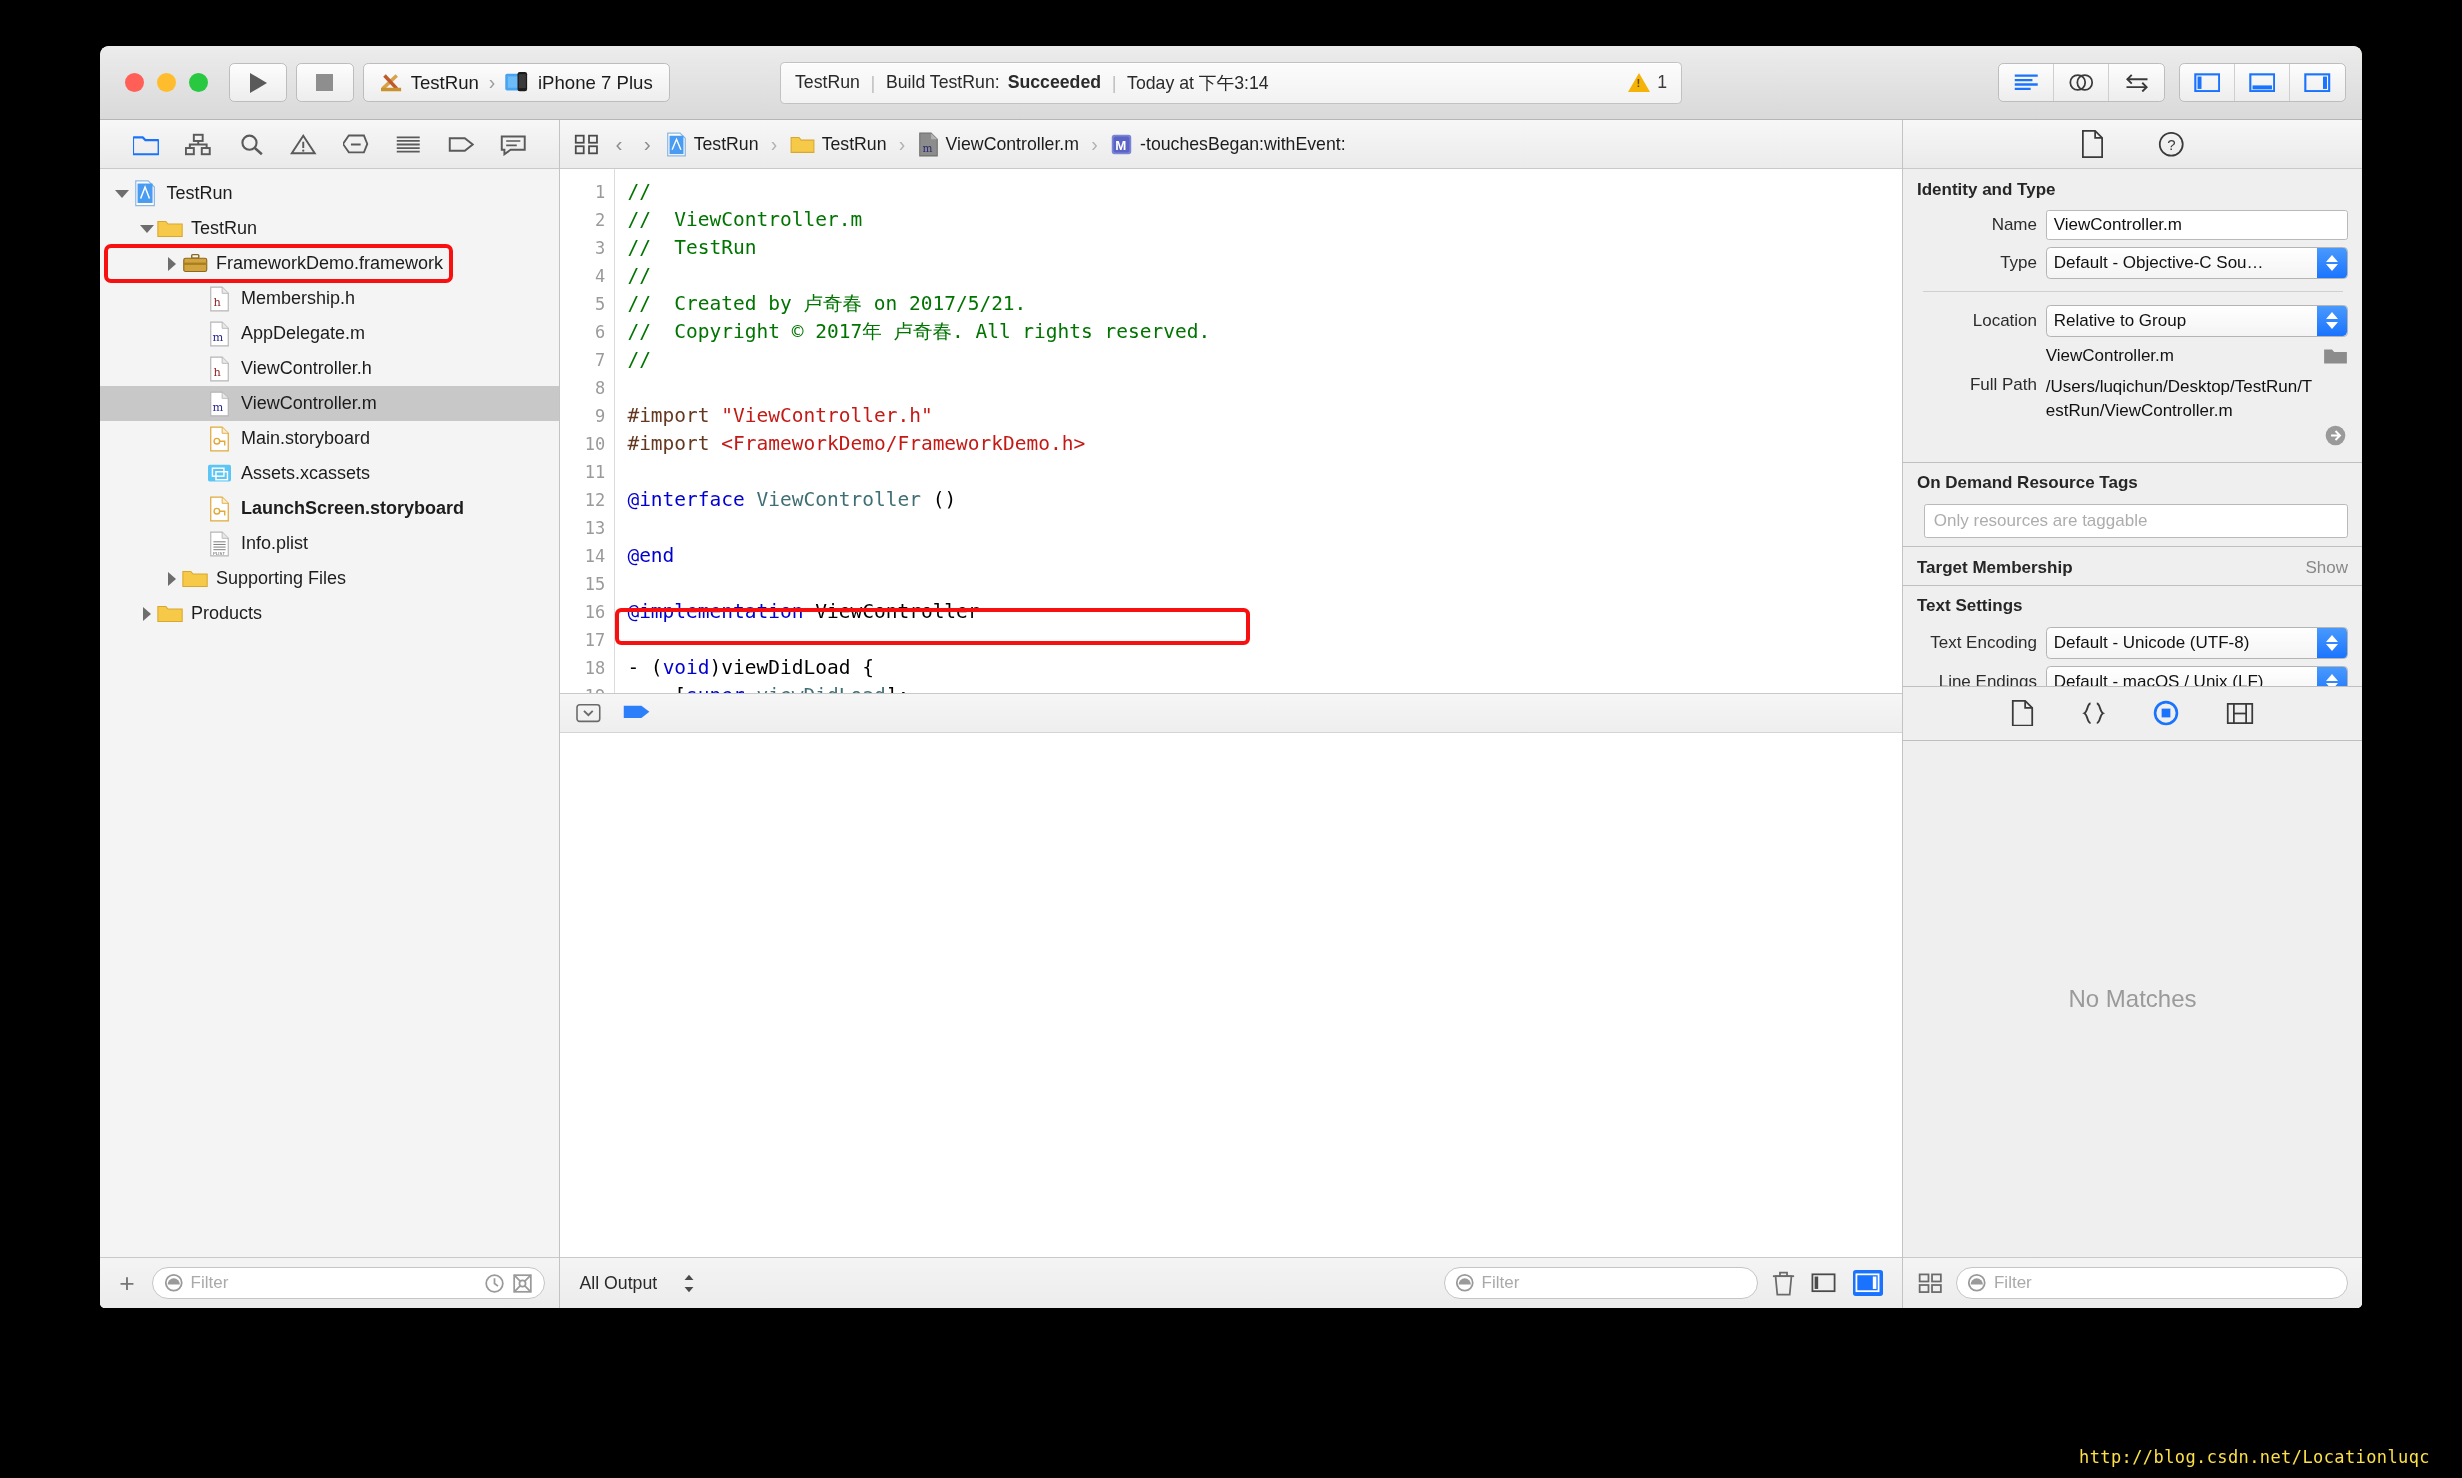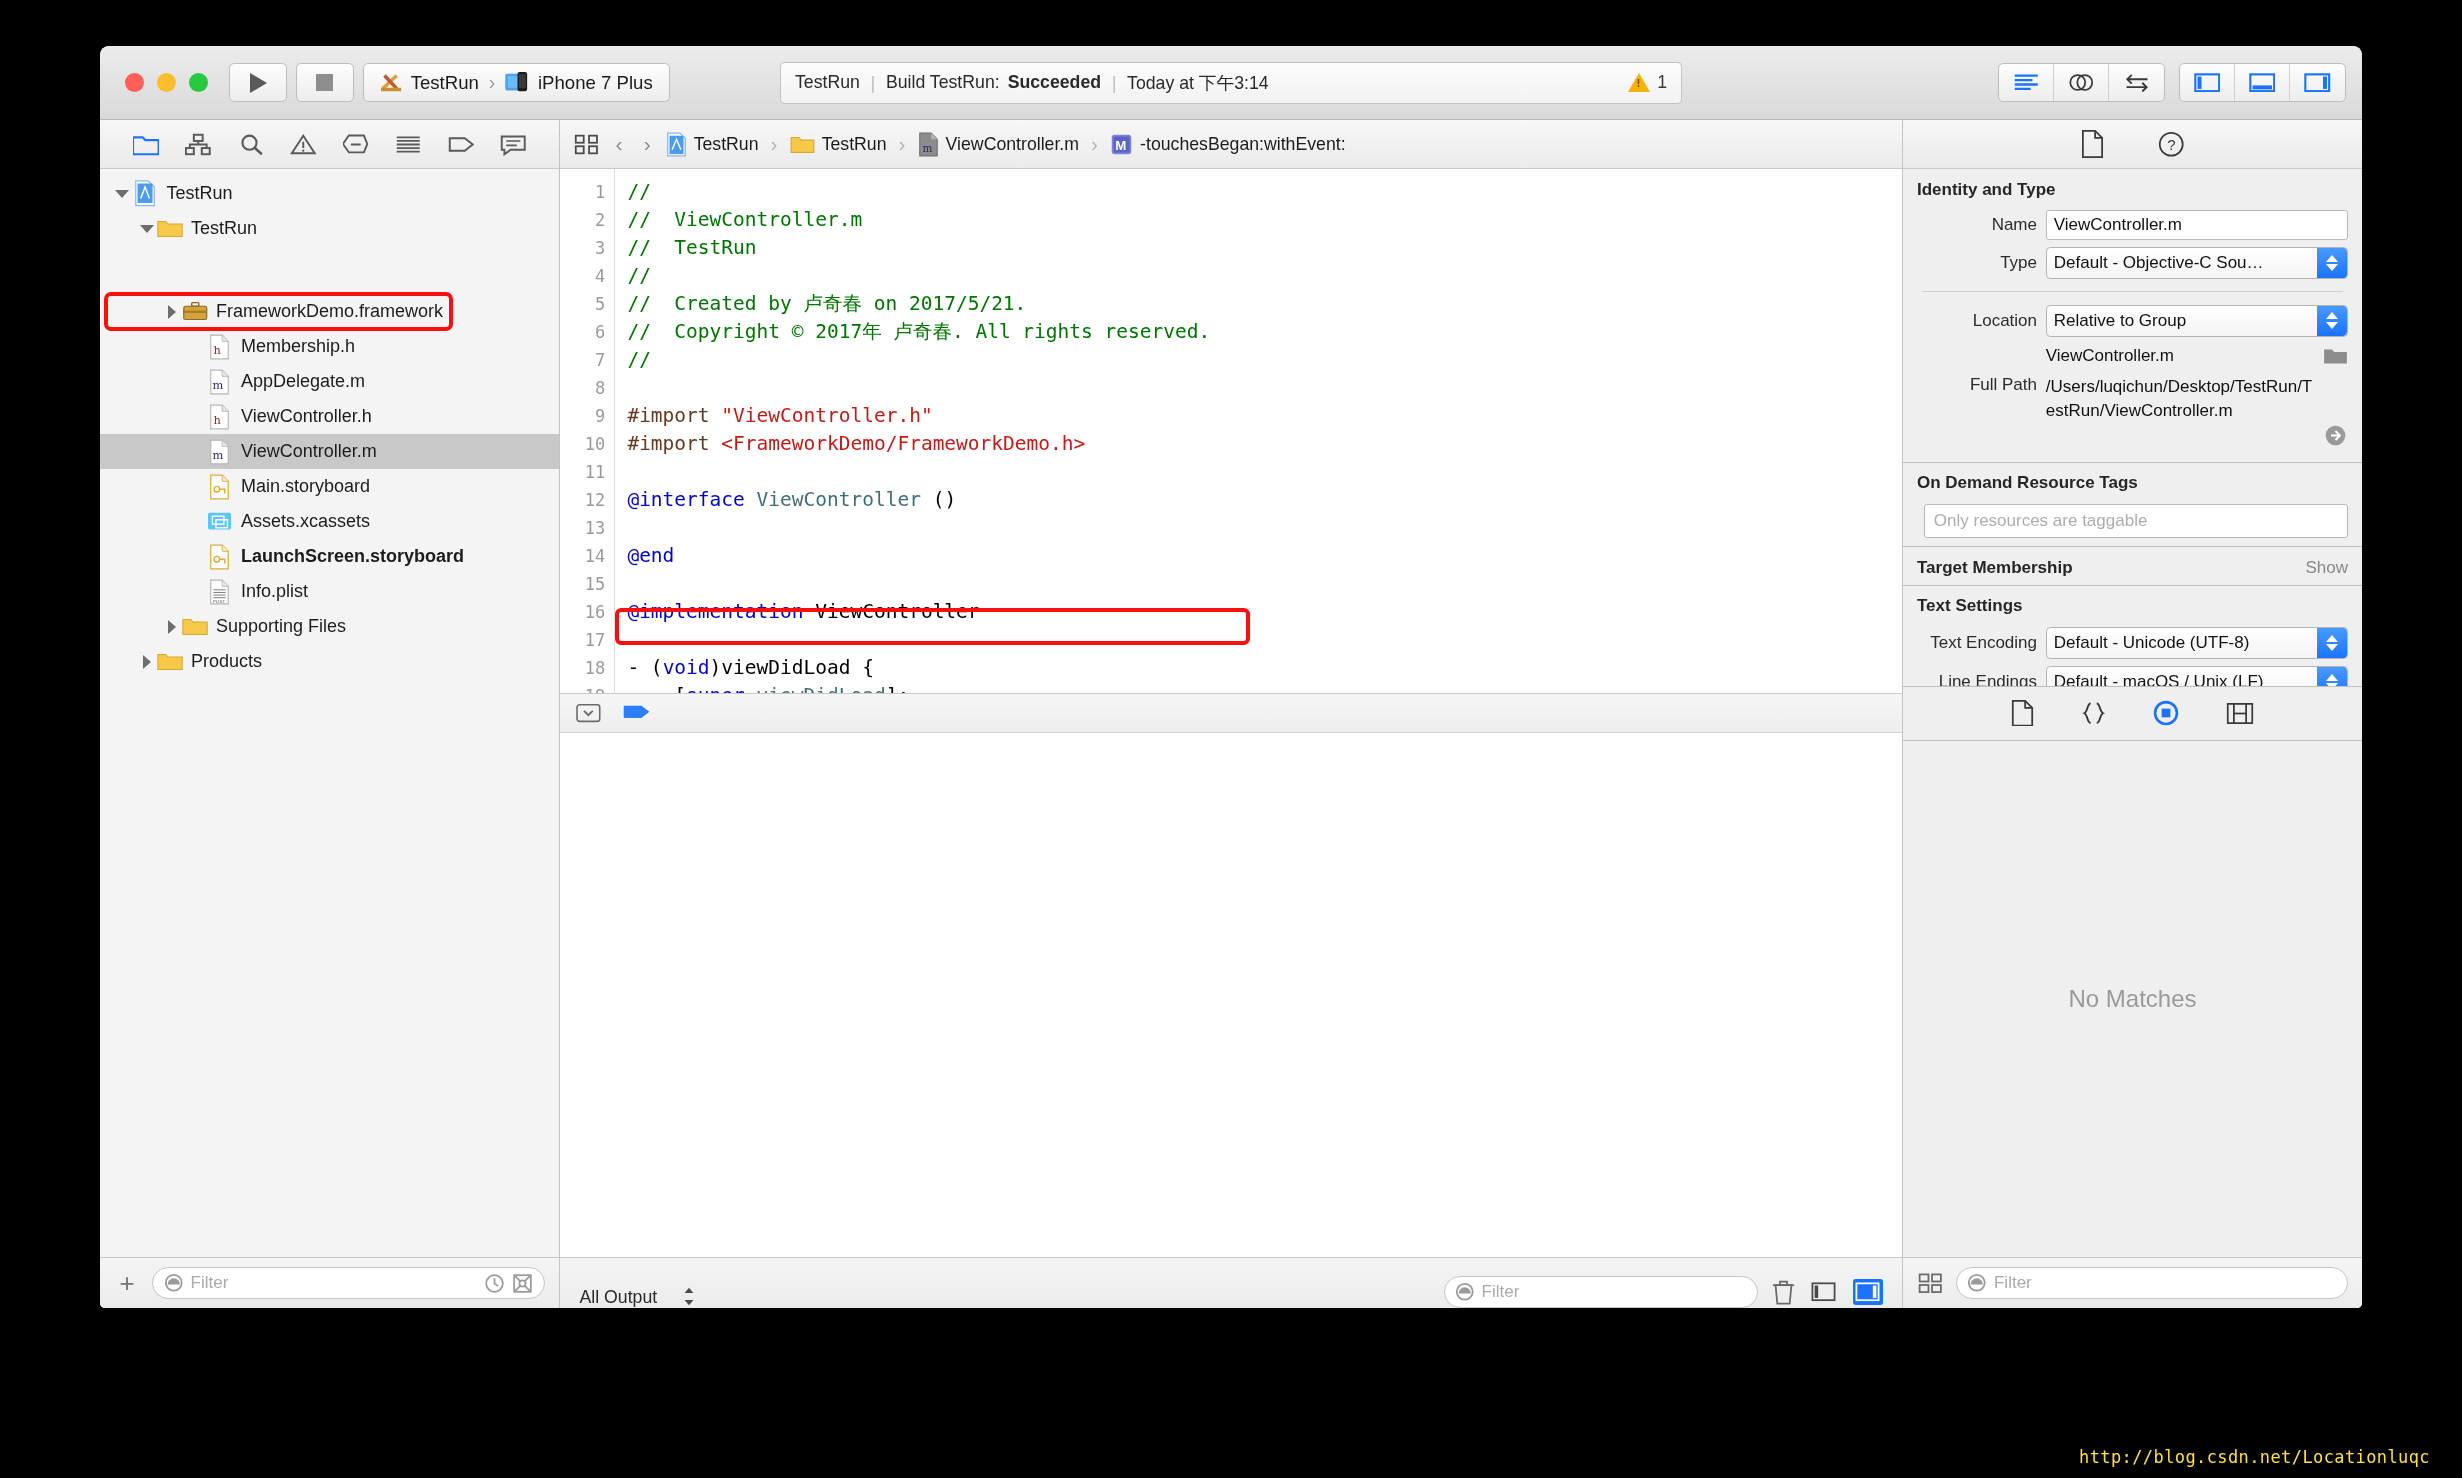--- a/index.html
+++ b/index.html
@@ -172,21 +172,21 @@
     height: 39px; min-height: 39px;
     border-top: 0.9px solid #c9c9c9;
     background: linear-gradient(to bottom,#f6f6f6,#eeeeee);
     display: flex; align-items: center; padding: 0 16px; gap: 19.5px;
   }
   .console-area { flex: 1; background: #fff; border-top: 0.9px solid #d4d4d4; }
   .console-bar {
     height: 51px; min-height: 51px;
     border-top: 0.9px solid #c9c9c9;
     background: linear-gradient(to bottom,#f4f4f4,#ececec);
-    display: flex; align-items: flex-end; padding: 0 19.5px; gap: 24px;
+    display: flex; align-items: center; padding: 0 19.5px; gap: 24px;
     font-size: 17.7px; color: #2a2a2a;
   }
   .cb-right { margin-left: auto; display: flex; align-items: center; gap: 14px; }
   .cb-filter {
     width: 314px; height: 32px; background: #fff;
     border: 0.9px solid #c5c5c5; border-radius: 16px;
     display: flex; align-items: center; padding: 0 10.6px; gap: 7px;
     font-size: 17px; color: #aaa;
   }
   .minibtn { width: 30px; height: 26.5px; display:flex;align-items:center;justify-content:center; }
@@ -429,21 +429,21 @@
               <span class="tw">
                 <span class="tri-d"></span>
               </span>
               <span class="ficon">
                 <svg width="26.5" height="23" viewBox="0 0 30 26">
                   <path d="M1 5h9l2.5 3h16v14H1z" fill="#f7c949" stroke="#d8a82c" stroke-width="1.2"></path>
                 </svg>
               </span>
               <span class="rowlabel">TestRun</span>
             </div>
-            <div class="row" style="padding-left: 62px; margin-top: 48px;">
+            <div class="row" style="padding-left: 62px;">
               <span class="tw">
                 <span class="tri-r"></span>
               </span>
               <span class="ficon">
                 <svg width="26.5" height="23" viewBox="0 0 30 26">
                   <rect x="11" y="3" width="8" height="4" rx="1" fill="none" stroke="#8a6a1e" stroke-width="1.6"></rect>
                   <rect x="2" y="7" width="26" height="15" rx="2" fill="#d2a33e" stroke="#8a6a1e" stroke-width="1.3"></rect>
                   <rect x="2" y="12" width="26" height="2.6" fill="#a6801f"></rect>
                 </svg>
               </span>

